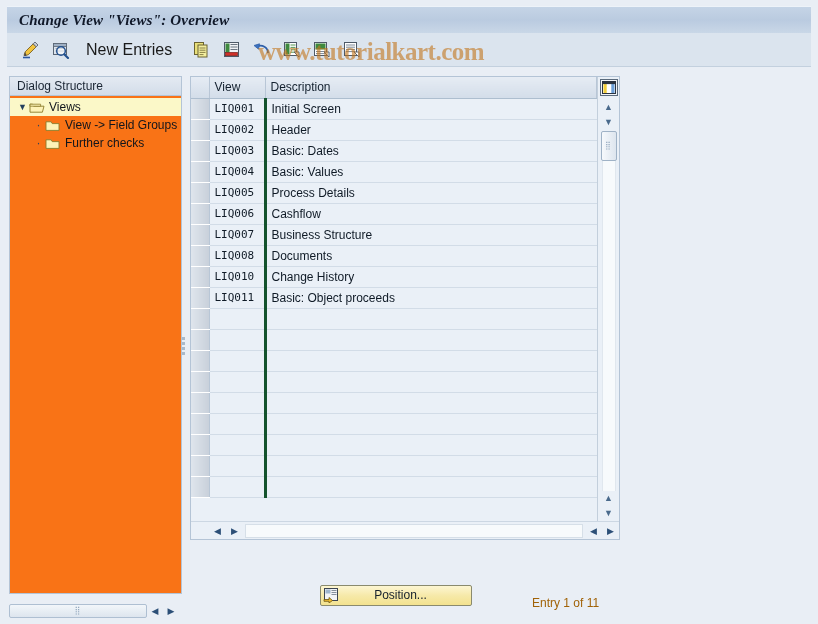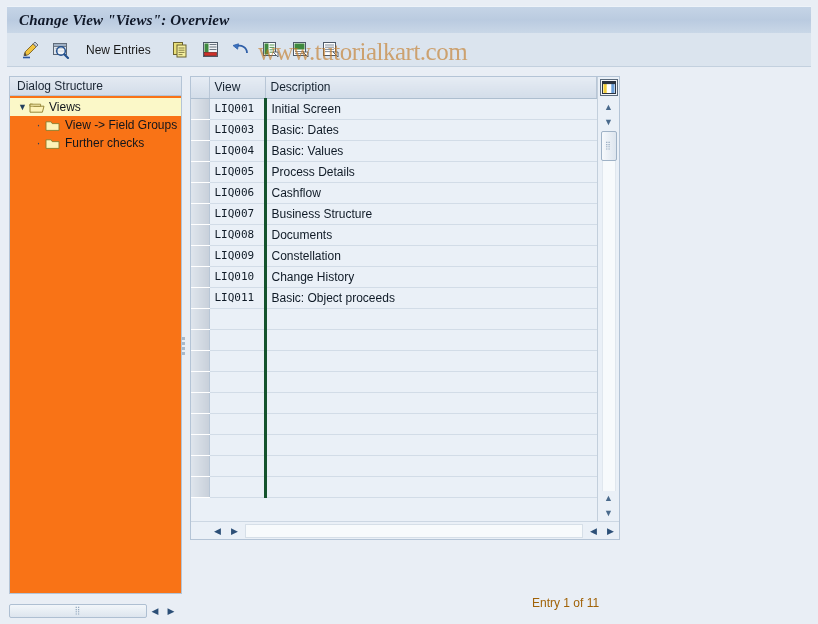--- a/index.html
+++ b/index.html
@@ -62,34 +62,34 @@
     height: 26px;
     min-width: 26px;
     display: flex;
     align-items: center;
     justify-content: center;
     padding: 0 3px;
     border: 1px solid transparent;
     border-radius: 2px;
   }
   .tb-text {
-    font-size: 12px;
+    font-size: 16px;
     color: #1a1a1a;
     padding: 0 9px 0 5px;
     white-space: nowrap;
   }
   .tb-sep { width: 8px; }
 
   
   .watermark {
     position: absolute;
     left: 258px; top: 38px;
     font-family: "Liberation Serif", serif;
     font-size: 25px;
-    font-weight: normal;
+    font-weight: bold;
     color: rgba(196, 120, 32, 0.62);
     white-space: nowrap;
     pointer-events: none;
     letter-spacing: -0.5px;
     z-index: 40;
   }
 
   
   .dialog-panel {
     position: absolute;
@@ -520,20 +520,25 @@
             </tr>
           </thead>
           <tbody>
             <tr>
                 <td class="sel-col"></td>
                 <td class="c-view">LIQ001</td>
                 <td>Initial Screen</td>
               </tr>
             <tr>
                 <td class="sel-col"></td>
+                <td class="c-view">LIQ002</td>
+                <td>Header</td>
+              </tr>
+            <tr>
+                <td class="sel-col"></td>
                 <td class="c-view">LIQ003</td>
                 <td>Basic: Dates</td>
               </tr>
             <tr>
                 <td class="sel-col"></td>
                 <td class="c-view">LIQ004</td>
                 <td>Basic: Values</td>
               </tr>
             <tr>
                 <td class="sel-col"></td>
@@ -547,25 +552,20 @@
               </tr>
             <tr>
                 <td class="sel-col"></td>
                 <td class="c-view">LIQ007</td>
                 <td>Business Structure</td>
               </tr>
             <tr>
                 <td class="sel-col"></td>
                 <td class="c-view">LIQ008</td>
                 <td>Documents</td>
-              </tr>
-            <tr>
-                <td class="sel-col"></td>
-                <td class="c-view">LIQ009</td>
-                <td>Constellation</td>
               </tr>
             <tr>
                 <td class="sel-col"></td>
                 <td class="c-view">LIQ010</td>
                 <td>Change History</td>
               </tr>
             <tr>
                 <td class="sel-col"></td>
                 <td class="c-view">LIQ011</td>
                 <td>Basic: Object proceeds</td>
@@ -643,16 +643,27 @@
     <div class="hscroll">
       <div class="hs-btn">◀</div>
       <div class="hs-btn">▶</div>
       <div class="hs-track"></div>
       <div class="hs-btn">◀</div>
       <div class="hs-btn">▶</div>
     </div>
   </div>
 
   <div class="bottom-bar">
+    <div class="position-btn">
+      <span>
+        <svg width="17" height="16" viewBox="0 0 17 16">
+          <rect x="1.5" y="1.5" width="13" height="12" fill="#f2f4f7" stroke="#3c4552" stroke-width="1"></rect>
+          <rect x="2.5" y="2.5" width="5" height="4" fill="#9fb6cf"></rect>
+          <path d="M8.5 3.5 H13.5 M8.5 5.5 H13.5 M8.5 7.5 H13.5" stroke="#6b7787" stroke-width="0.8"></path>
+          <path d="M1 12.5 L6 12.5 L6 10.5 L9.5 13.5 L6 16 L6 14.3 L1 14.3 Z" fill="#f0bc2e" stroke="#6b5512" stroke-width="0.8"></path>
+        </svg>
+      </span>
+      <span class="pb-label">Position...</span>
+    </div>
     <div class="entry-text">Entry 1 of 11</div>
   </div>
 
 </div>
 
 </body></html>

